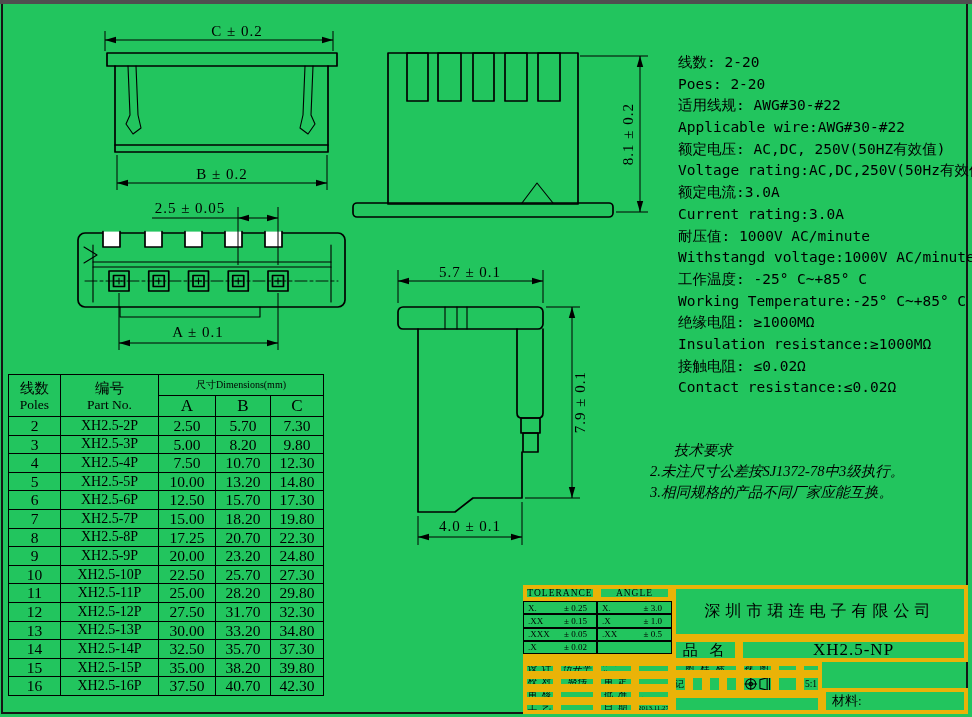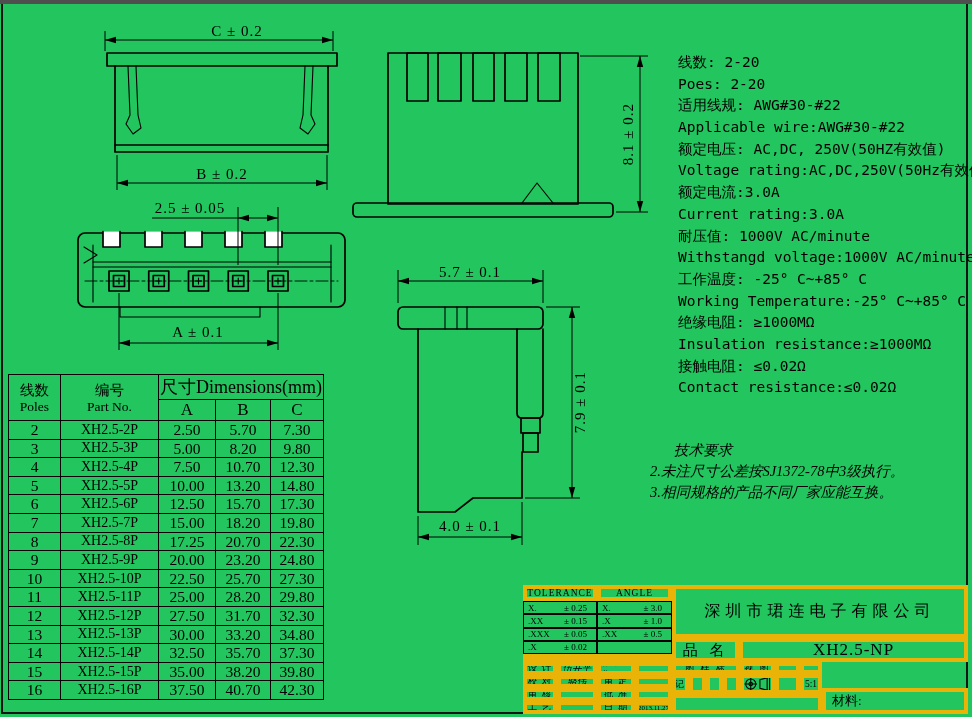--- a/index.html
+++ b/index.html
@@ -30,21 +30,21 @@
 
   
   .dimtable{position:absolute;left:8px;top:374px;width:315px;border-collapse:collapse;
             table-layout:fixed;text-align:center;}
   .dimtable td{border:1.6px solid #000;padding:0;overflow:hidden;vertical-align:middle;}
   .dimtable tbody tr{height:18.6px;}
   .dimtable tbody td{font-size:15.5px;line-height:1;}
   .dimtable tbody td.part{font-size:14px;}
   .hcn{font-size:14.5px;line-height:1.25;}
   .hen{font-size:13.5px;line-height:1.15;}
-  .hdim{font-size:18px;margin-top:24px;}
+  .hdim{font-size:10px;margin-top:24px;}
   .habc{font-size:17px;}
 
   
   .tblock{position:absolute;left:523px;top:585px;width:445px;height:129px;}
   .tb-abs{position:absolute;box-sizing:border-box;}
   .tb-cell{border:4px solid #eab308;box-sizing:border-box;display:flex;align-items:center;
            justify-content:center;overflow:hidden;}
   .tol-hdr{display:flex;height:16px;}
   .tol-hdr .tb-cell{font-size:9.5px;letter-spacing:1px;}
   .tol-row{display:flex;height:13.25px;}

